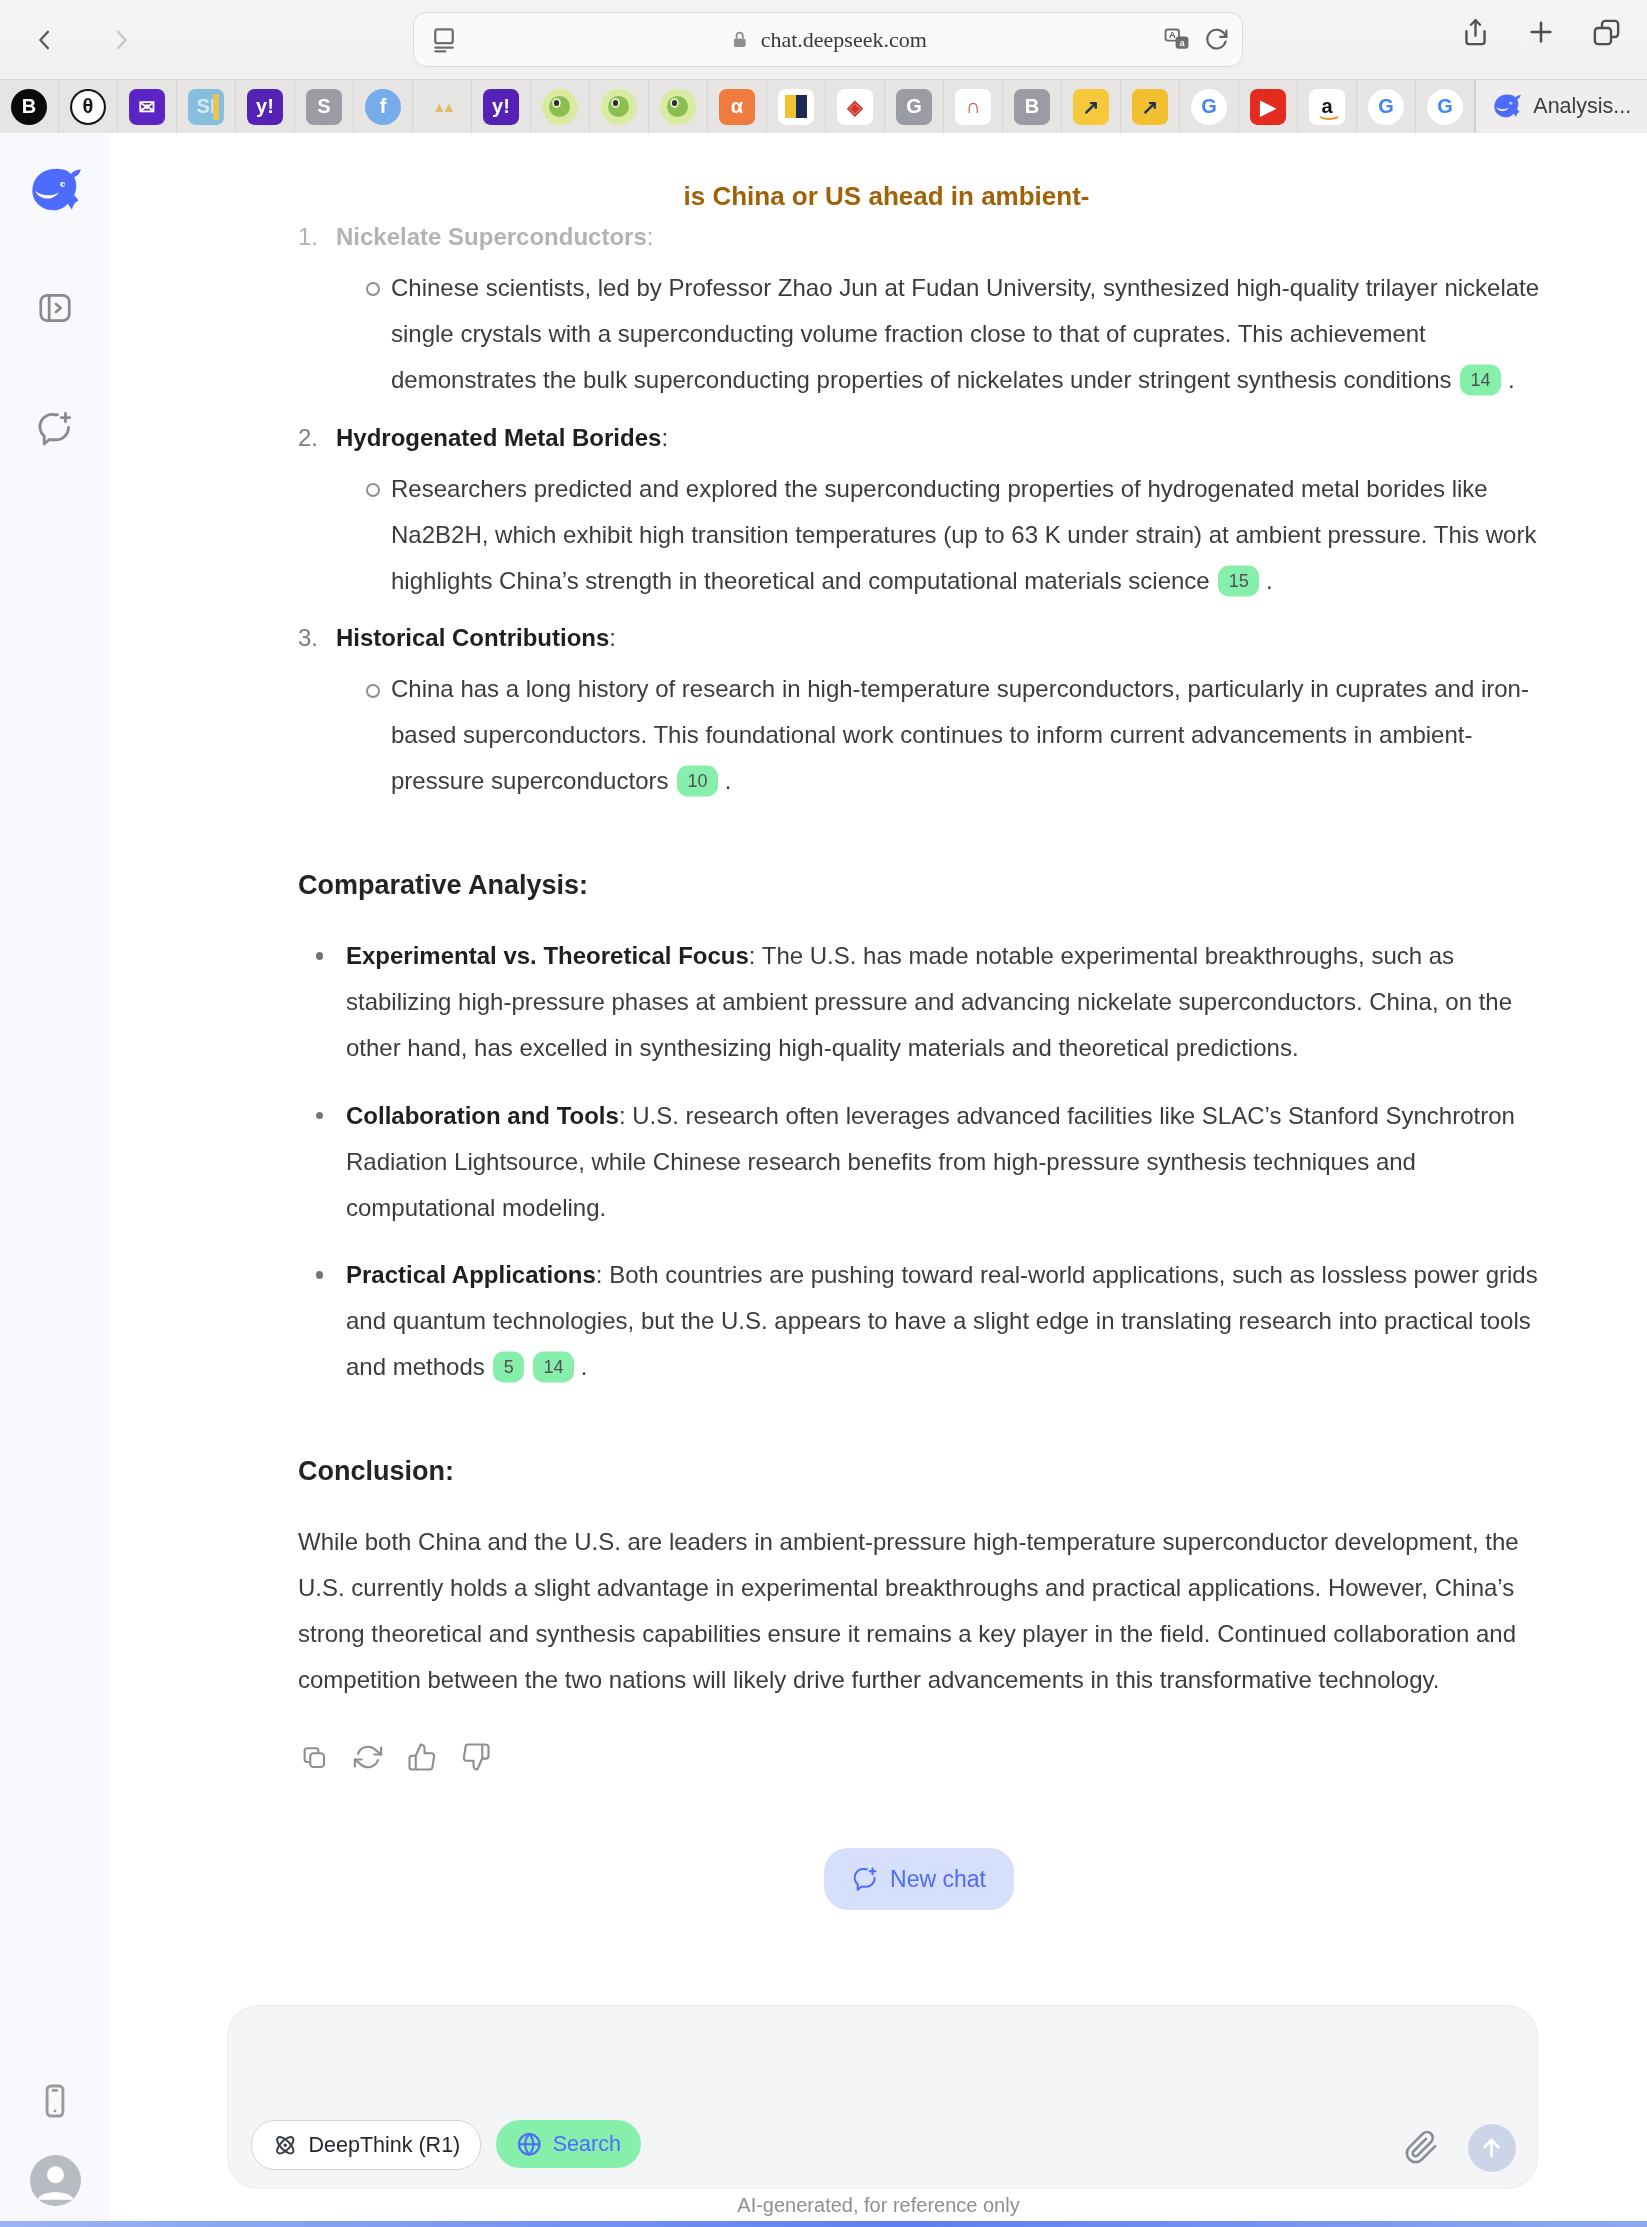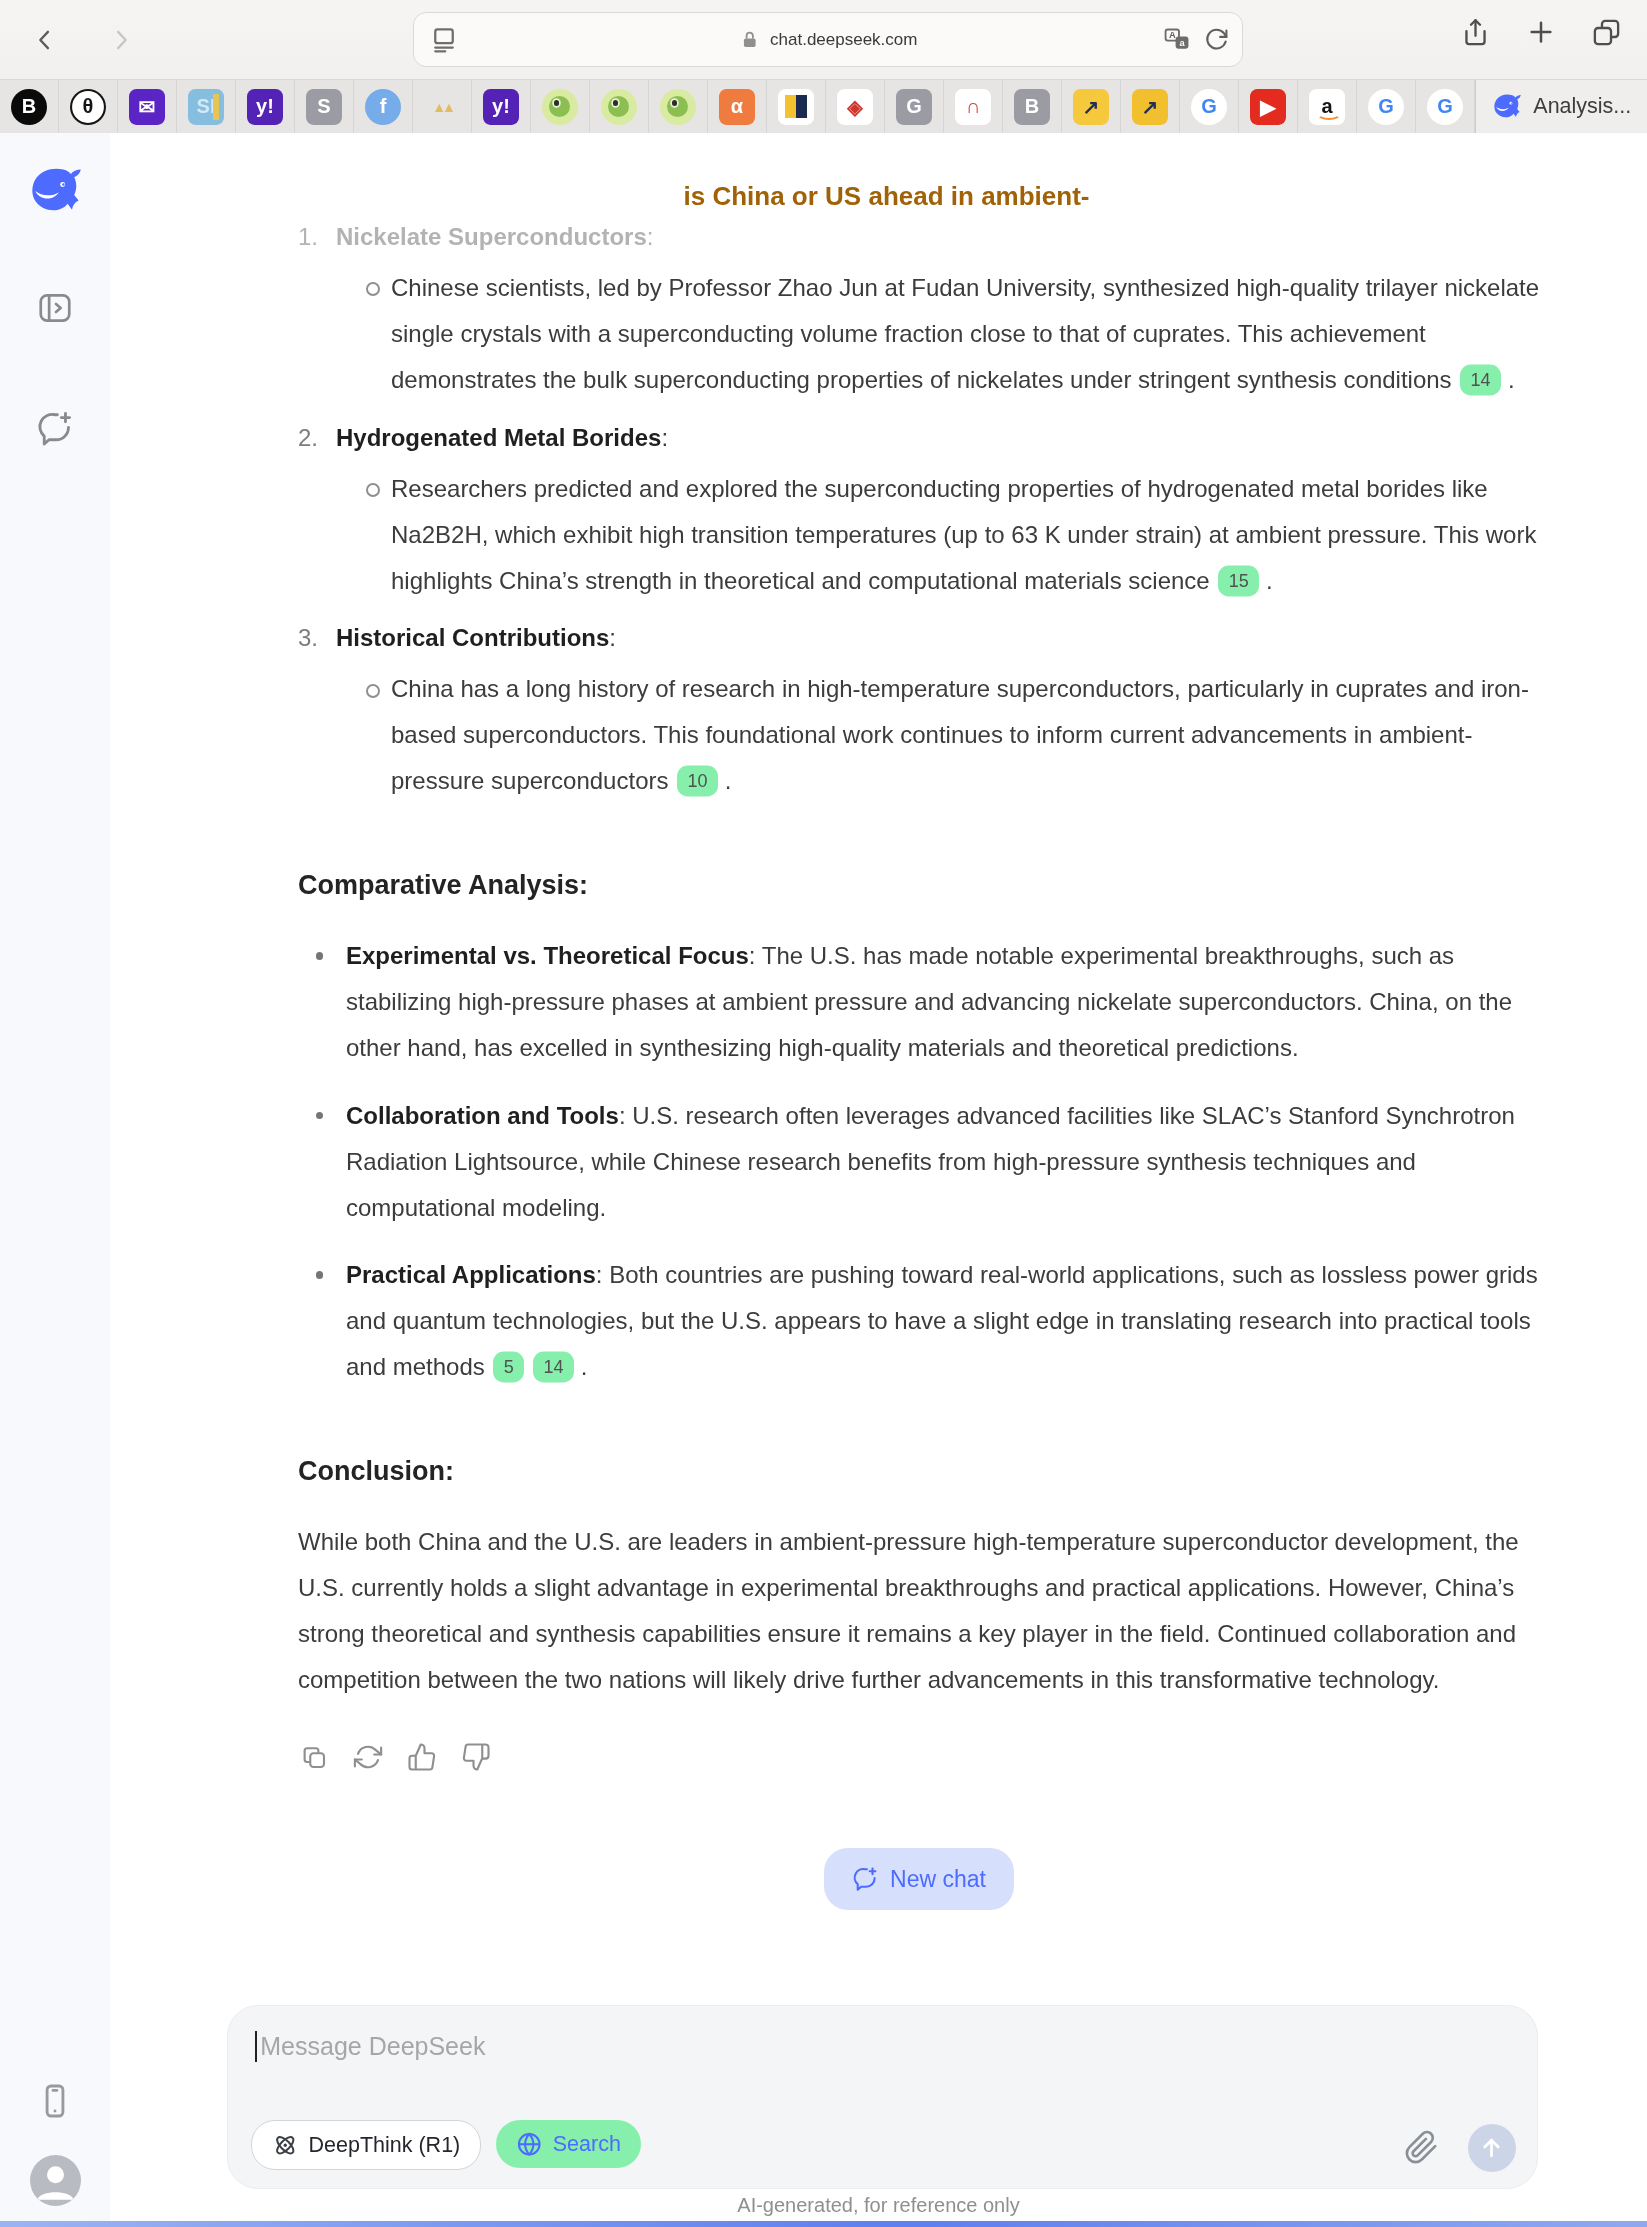--- a/index.html
+++ b/index.html
@@ -8,21 +8,21 @@
   .window{position:absolute;inset:0;background:#fff;}
 
   
   .toolbar{position:absolute;left:0;top:0;width:100%;height:79px;
     background:linear-gradient(#f7f5f3,#f2f0ee);border-bottom:0.8px solid #d9d7d5;}
   .navbtns{position:absolute;left:28px;top:21.5px;display:flex;gap:43px;}
   .navbtn{width:33px;height:36px;display:flex;align-items:center;justify-content:center;cursor:default;}
   .urlbar{position:absolute;left:413px;top:12.4px;width:828px;height:53px;background:#fbfaf9;
     border:0.8px solid #dbd9d7;border-radius:13.2px;display:flex;align-items:center;}
   .url-reader{position:absolute;left:15px;top:11.6px;}
-  .url-center{margin:0 auto;display:flex;align-items:center;gap:10px;font-size:17px;color:#3a3a3a;}
+  .url-center{margin:0 auto;display:flex;align-items:center;gap:10px;font-size:22px;color:#3a3a3a;font-family:Liberation Serif, serif;}
   .url-right{position:absolute;right:13.2px;top:12.4px;display:flex;align-items:center;gap:13.2px;}
   .winbtns{position:absolute;right:25px;top:16.5px;display:flex;gap:35px;align-items:center;}
 
   
   .favrow{position:absolute;left:0;top:80px;width:100%;height:53px;background:#e7e5e3;
     display:flex;align-items:stretch;border-bottom:0.8px solid #cfcdcb;}
   .fav-cell{width:59px;display:flex;align-items:center;justify-content:center;
     border-right:0.8px solid #d8d6d4;box-sizing:border-box;}
   .fav{width:36px;height:36px;border-radius:7.4px;display:flex;align-items:center;justify-content:center;
     font-weight:bold;font-size:20px;position:relative;overflow:hidden;}
@@ -388,24 +388,20 @@
                 <line x1="18.6" y1="2.2" x2="18.6" y2="7.4"></line>
                 <line x1="16" y1="4.8" x2="21.2" y2="4.8"></line>
               </svg>
           </span>
           <span>New chat</span>
         </span>
       </div>
     </div>
 
     <div class="composer">
-      <div class="composer-input">
-        <span class="caret"></span>
-        <span>Message DeepSeek</span>
-      </div>
       <div class="composer-btns">
         <span class="pill pill-deepthink">
           <span>
             <svg width="26.5" height="26.5" viewBox="0 0 24 24" fill="none" stroke="#3a3f45" stroke-width="1.8">
                 <ellipse cx="12" cy="12" rx="9.5" ry="4.2" transform="rotate(45 12 12)"></ellipse>
                 <ellipse cx="12" cy="12" rx="9.5" ry="4.2" transform="rotate(-45 12 12)"></ellipse>
                 <circle cx="12" cy="12" r="1.5" fill="#3a3f45" stroke="none"></circle>
               </svg>
           </span>
           <span>DeepThink (R1)</span>

